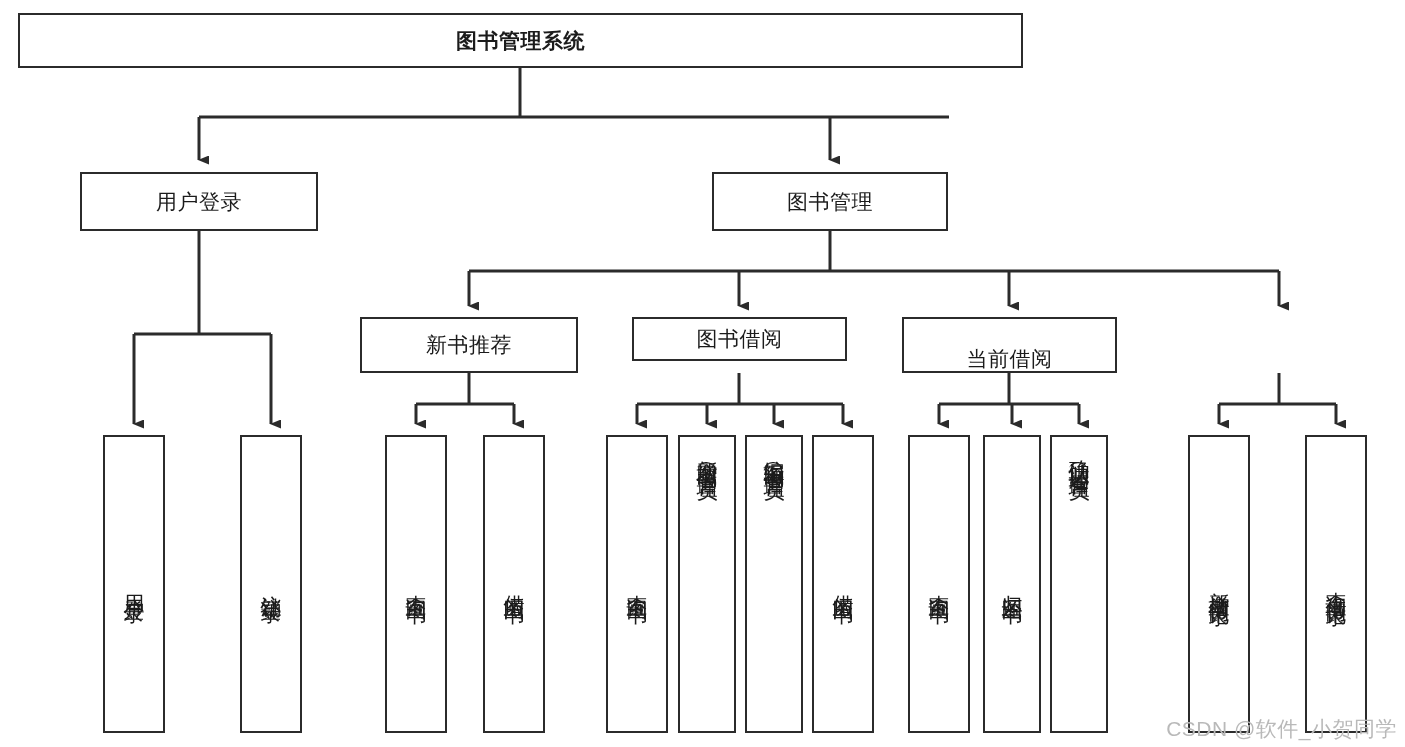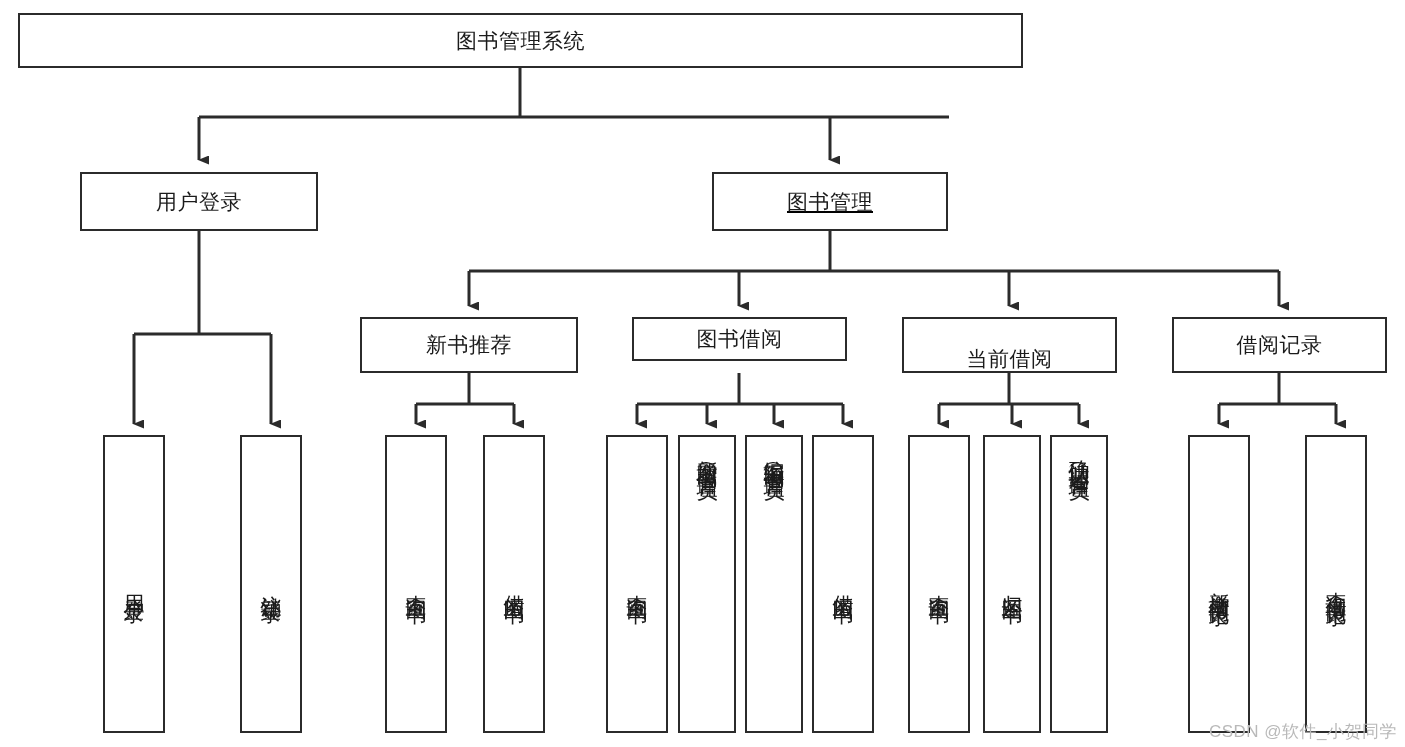--- a/index.html
+++ b/index.html
@@ -58,21 +58,21 @@
     text-orientation: upright;
     letter-spacing: 3px;
     line-height: 1.05;
     text-align: center;
     white-space: nowrap;
   }
   .watermark {
     position: absolute;
     right: 8px;
     bottom: 4px;
-    font-size: 17px;
+    font-size: 21px;
     color: #b9b9b9;
     white-space: nowrap;
     letter-spacing: 0.5px;
   }
 </style>
 </head>
 <body>
 
 <div id="diagram-root">
 
@@ -119,42 +119,39 @@
       <path d="M1012,404 L1012,424" marker-end="url(#arrowhead)"></path>
       <path d="M1079,404 L1079,424" marker-end="url(#arrowhead)"></path>
 
       <path d="M1279,373 L1279,404"></path>
       <path d="M1219,404 L1336,404"></path>
       <path d="M1219,404 L1219,424" marker-end="url(#arrowhead)"></path>
       <path d="M1336,404 L1336,424" marker-end="url(#arrowhead)"></path>
     </g>
   </svg>
 
-  <div class="node-box" style="left:18px; top:13px; width:1005px; height:55px;">
+  <div class="node-box" style="left:18px; top:13px; width:1005px; height:55px;font-weight:bold;">
     <span class="node-label-h">图书管理系统</span>
   </div>
 
   <div class="node-box" style="left:80px; top:172px; width:238px; height:59px;">
     <span class="node-label-h">用户登录</span>
   </div>
-  <div class="node-box" style="left:712px; top:172px; width:236px; height:59px;text-decoration:underline;">
+  <div class="node-box" style="left:712px; top:172px; width:236px; height:59px;">
     <span class="node-label-h">图书管理</span>
   </div>
 
   <div class="node-box" style="left:360px; top:317px; width:218px; height:56px;">
     <span class="node-label-h">新书推荐</span>
   </div>
   <div class="node-box" style="left:632px; top:317px; width:215px; height:44px;">
     <span class="node-label-h">图书借阅</span>
   </div>
   <div class="node-box" style="left:902px; top:317px; width:215px; height:56px;align-items:flex-end;">
     <span class="node-label-h">当前借阅</span>
-  </div>
-  <div class="node-box" style="left:1172px; top:317px; width:215px; height:56px;">
-    <span class="node-label-h">借阅记录</span>
   </div>
 
   <div class="node-box leaf centered" style="left:103px; top:435px; width:62px; height:298px;">
     <span class="node-label-v">用户登录</span>
   </div>
   <div class="node-box leaf centered" style="left:240px; top:435px; width:62px; height:298px;">
     <span class="node-label-v">注销登录</span>
   </div>
 
   <div class="node-box leaf centered" style="left:385px; top:435px; width:62px; height:298px;">

